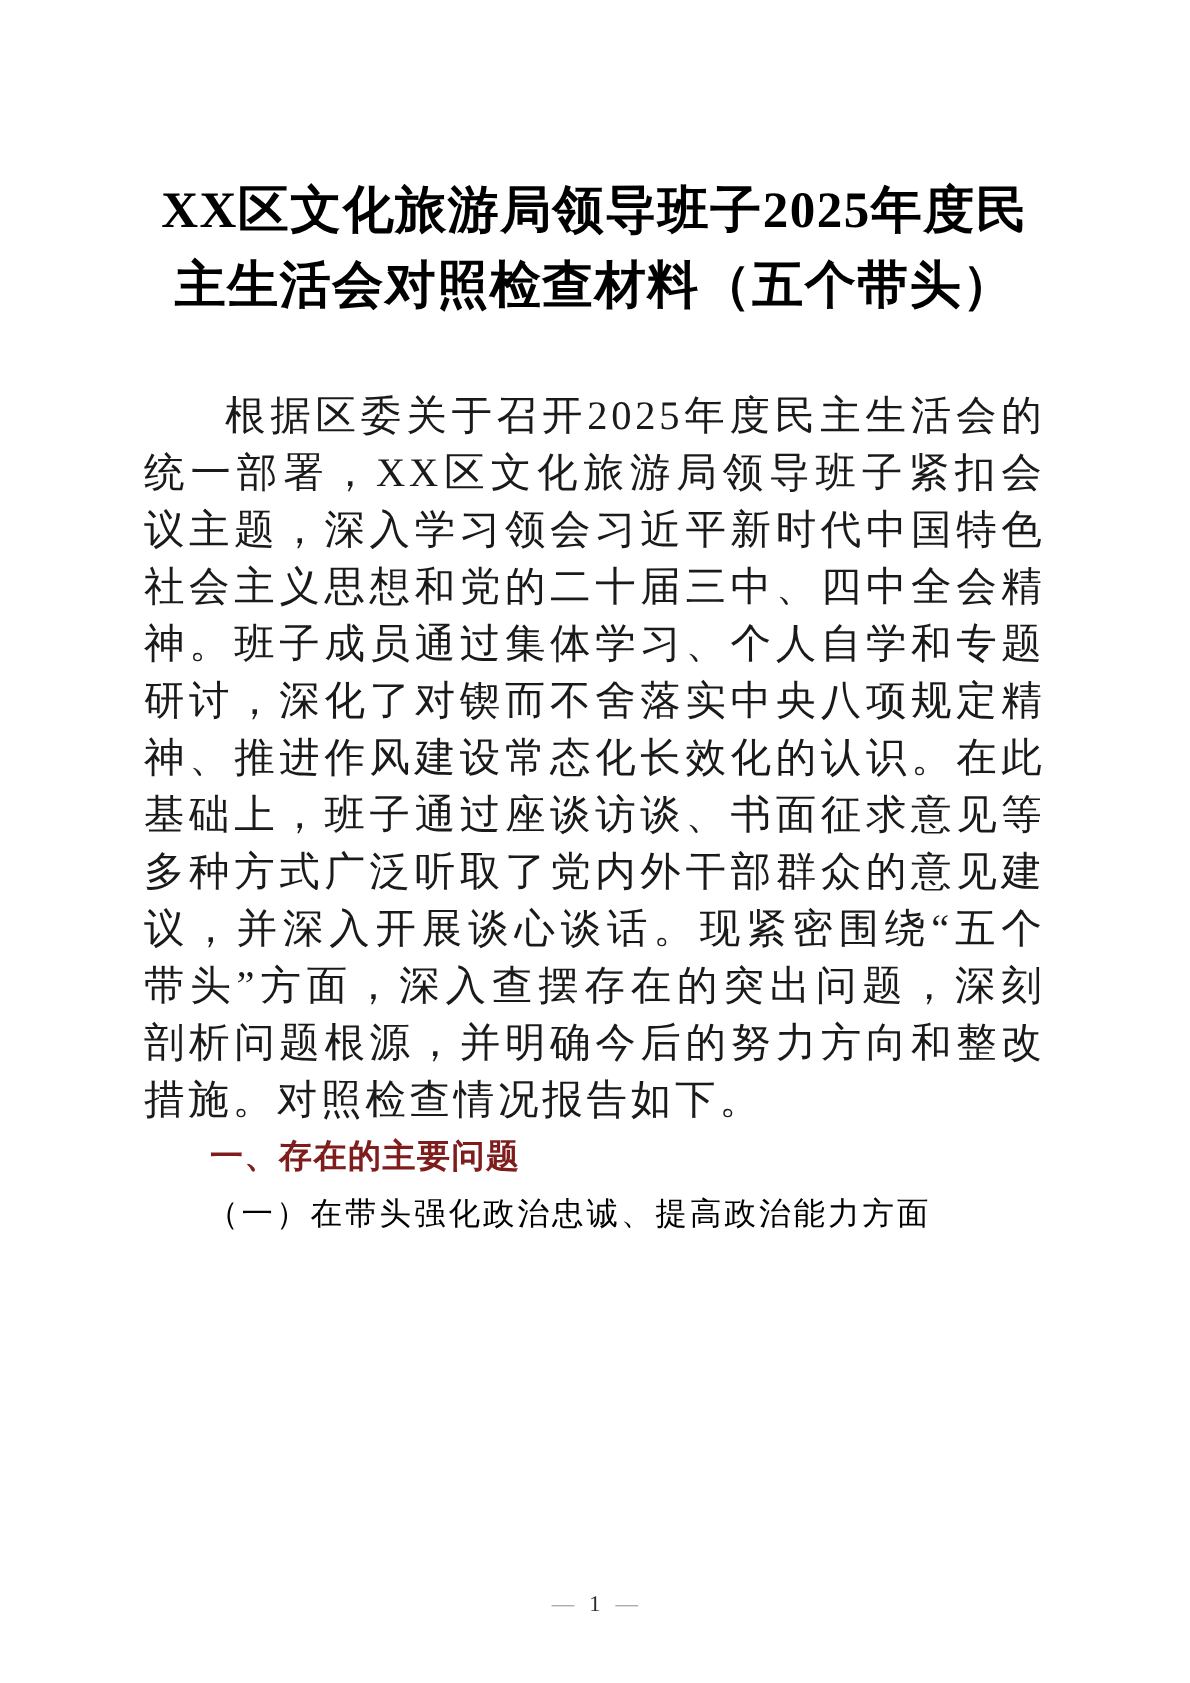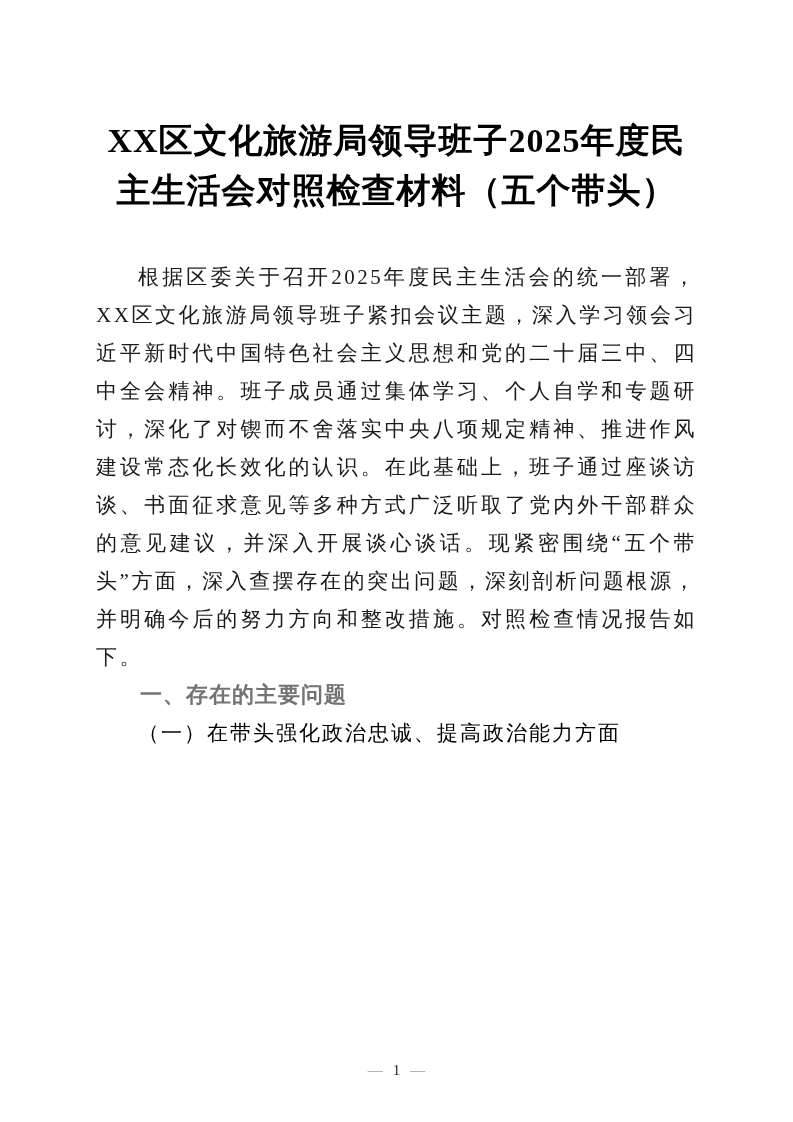--- a/index.html
+++ b/index.html
@@ -24,36 +24,36 @@
     margin-top: 100px;
     font-size: 34px;
     line-height: 50px;
     font-weight: bold;
     text-align: center;
     letter-spacing: 1px;
     font-family: "Liberation Serif", "DejaVu Serif", serif;
   }
   .para {
     margin-top: 0;
-    font-size: 21px;
+    font-size: 27px;
     line-height: 38px;
     text-align: justify;
     text-indent: 2em;
     letter-spacing: 2.5px;
     word-break: break-all;
     color: #1a1a1a;
   }
   .para.first { margin-top: 42px; }
   .heading-1 {
     font-size: 22px;
     line-height: 38px;
     font-weight: bold;
     text-indent: 2em;
     letter-spacing: 1px;
-    color: #737373;
+    color: #7f1d1d;
     font-family: "Liberation Sans", "DejaVu Sans", sans-serif;
   }
   .heading-2 {
     font-size: 21px;
     line-height: 38px;
     font-weight: normal;
     text-indent: 2em;
     letter-spacing: 2px;
     color: #000000;
     font-family: "Liberation Serif", "DejaVu Serif", serif;

